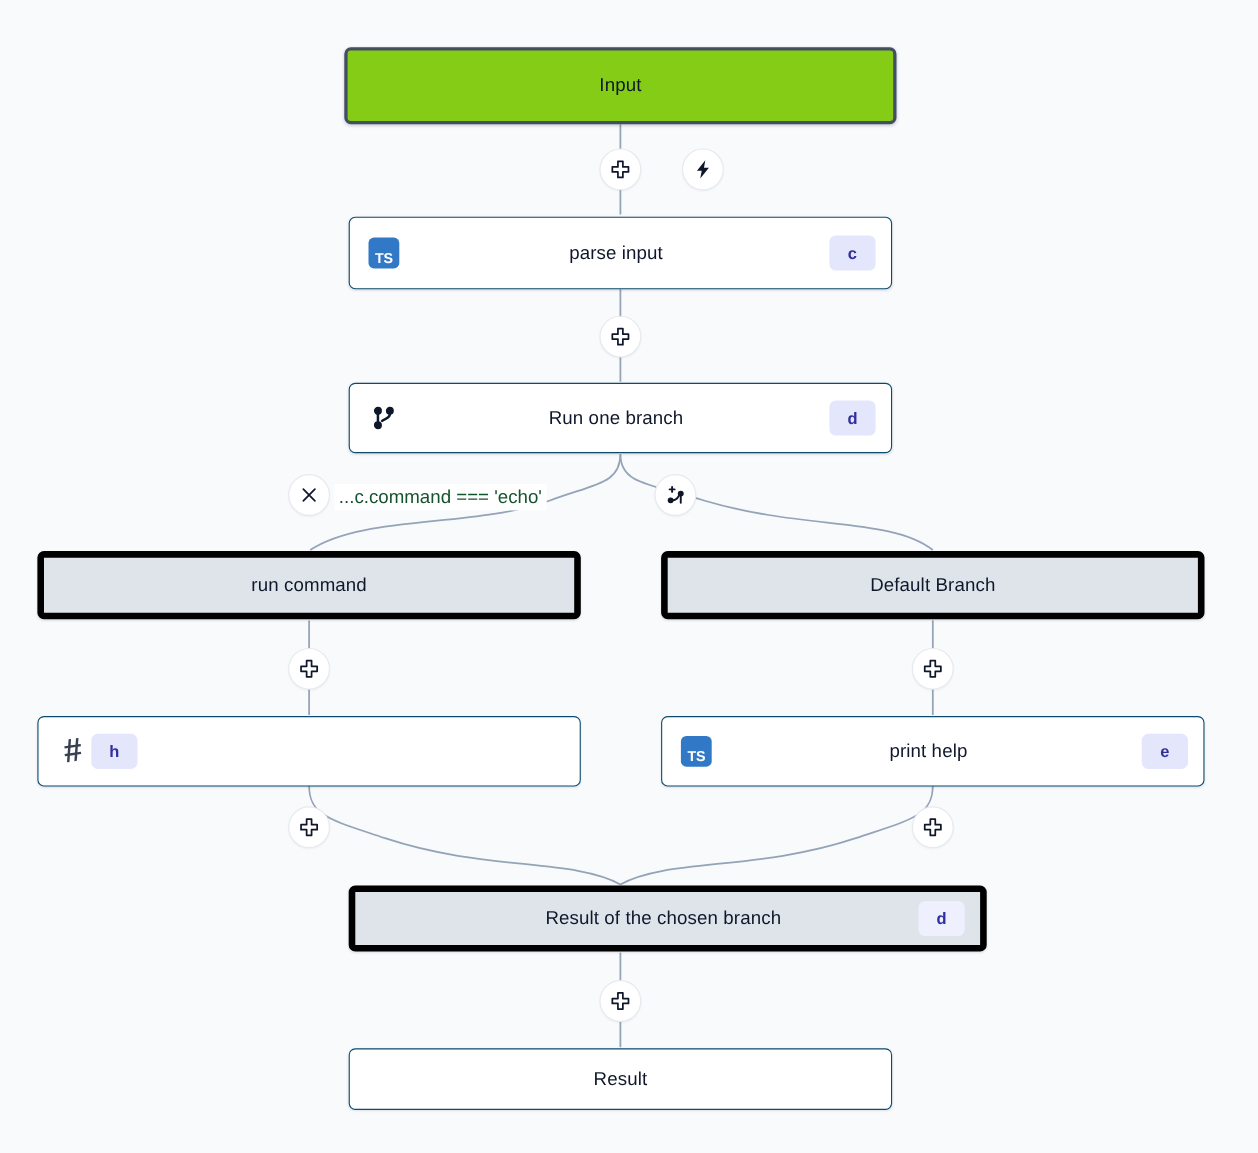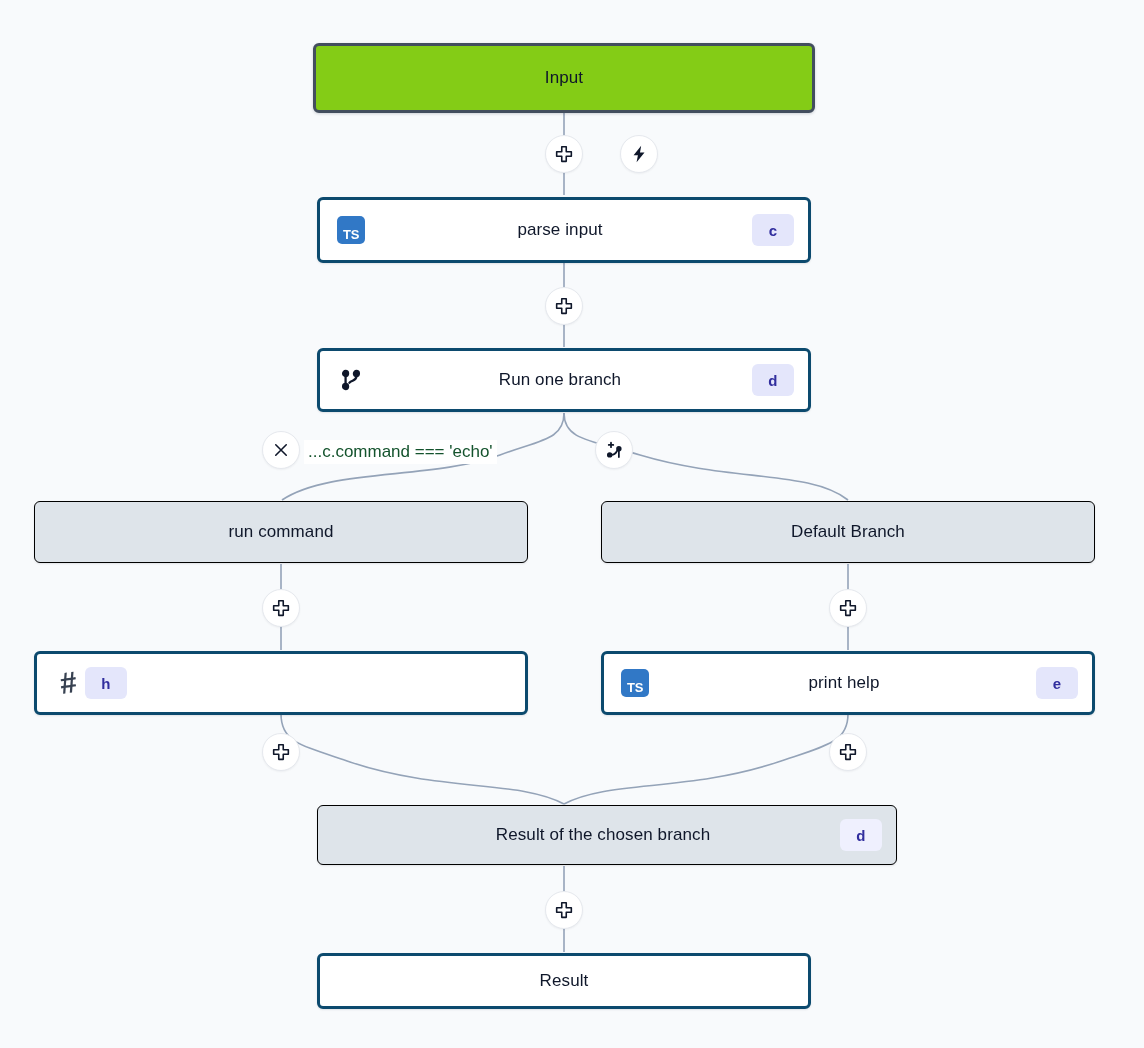--- a/index.html
+++ b/index.html
@@ -45,33 +45,33 @@
     flex: 1 1 auto;
     text-align: center;
     white-space: nowrap;
     overflow: hidden;
     text-overflow: ellipsis;
   }
 
   
   .node.io {
     background: #dee4ea;
-    border: 1px solid #000000;
+    border: 6px solid #000000;
     box-shadow: 0 1px 2px rgba(15, 23, 42, 0.10);
   }
   .node.io.selected {
     border: 3px solid #434e5e;
     background: #84cc16;
     box-shadow: 0 1px 3px rgba(15, 23, 42, 0.18);
   }
 
   
   .node.card {
     background: #ffffff;
-    border: 3px solid #0c4a6e;
+    border: 1px solid #0c4a6e;
     box-shadow: 0 1px 2px rgba(15, 23, 42, 0.10);
   }
 
   
   .node-icon {
     flex: 0 0 auto;
     width: 34px;
     height: 34px;
     margin-left: 14px;
     display: flex;

